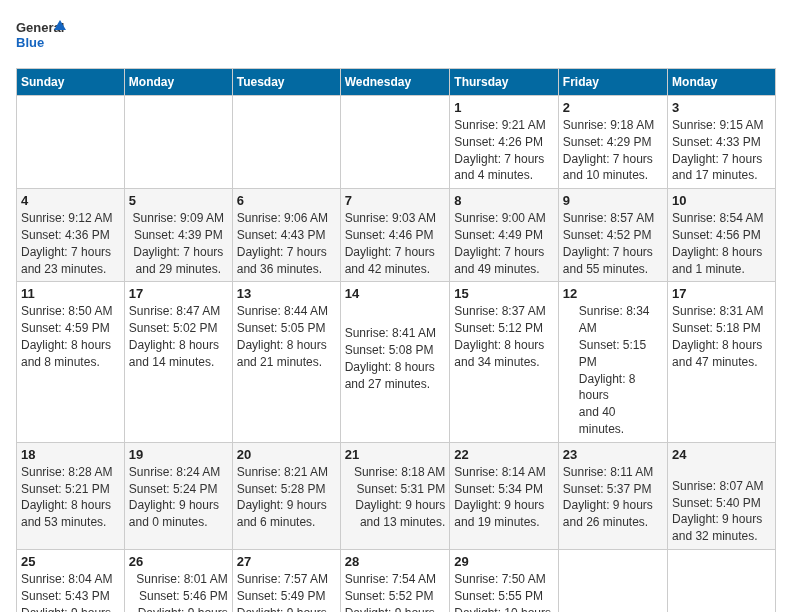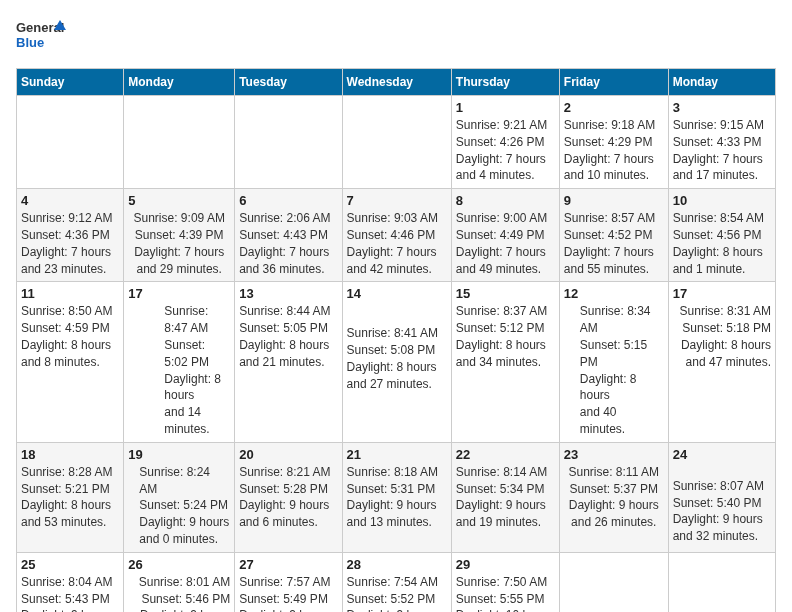--- a/index.html
+++ b/index.html
@@ -140,21 +140,21 @@
         </td>
         <td>
           <div class="day-number">5</div>
           <div class="day-info" style="white-space: pre-line; text-align: center;">Sunrise: 9:09 AM
 Sunset: 4:39 PM
 Daylight: 7 hours
 and 29 minutes.</div>
         </td>
         <td>
           <div class="day-number">6</div>
-          <div class="day-info" style="white-space: pre-line;">Sunrise: 2:06 AM
+          <div class="day-info" style="white-space: pre-line;">Sunrise: 9:06 AM
 Sunset: 4:43 PM
 Daylight: 7 hours
 and 36 minutes.</div>
         </td>
         <td>
           <div class="day-number">7</div>
           <div class="day-info" style="white-space: pre-line;">Sunrise: 9:03 AM
 Sunset: 4:46 PM
 Daylight: 7 hours
 and 42 minutes.</div>
@@ -184,21 +184,21 @@
       <tr>
         <td>
           <div class="day-number">11</div>
           <div class="day-info" style="white-space: pre-line;">Sunrise: 8:50 AM
 Sunset: 4:59 PM
 Daylight: 8 hours
 and 8 minutes.</div>
         </td>
         <td>
           <div class="day-number">17</div>
-          <div class="day-info" style="white-space: pre-line; margin-left: 36px;">Sunrise: 8:47 AM
+          <div class="day-info" style="white-space: pre-line;">Sunrise: 8:47 AM
 Sunset: 5:02 PM
 Daylight: 8 hours
 and 14 minutes.</div>
         </td>
         <td>
           <div class="day-number">13</div>
           <div class="day-info" style="white-space: pre-line;">Sunrise: 8:44 AM
 Sunset: 5:05 PM
 Daylight: 8 hours
 and 21 minutes.</div>
@@ -219,65 +219,65 @@
         </td>
         <td>
           <div class="day-number">12</div>
           <div class="day-info" style="white-space: pre-line; margin-left: 16px;">Sunrise: 8:34 AM
 Sunset: 5:15 PM
 Daylight: 8 hours
 and 40 minutes.</div>
         </td>
         <td>
           <div class="day-number">17</div>
-          <div class="day-info" style="white-space: pre-line; text-align: right;">Sunrise: 8:31 AM
+          <div class="day-info" style="white-space: pre-line;">Sunrise: 8:31 AM
 Sunset: 5:18 PM
 Daylight: 8 hours
 and 47 minutes.</div>
         </td>
       </tr>
       <tr>
         <td>
           <div class="day-number">18</div>
           <div class="day-info" style="white-space: pre-line;">Sunrise: 8:28 AM
 Sunset: 5:21 PM
 Daylight: 8 hours
 and 53 minutes.</div>
         </td>
         <td>
           <div class="day-number">19</div>
-          <div class="day-info" style="white-space: pre-line; margin-left: 11px;">Sunrise: 8:24 AM
+          <div class="day-info" style="white-space: pre-line;">Sunrise: 8:24 AM
 Sunset: 5:24 PM
 Daylight: 9 hours
 and 0 minutes.</div>
         </td>
         <td>
           <div class="day-number">20</div>
           <div class="day-info" style="white-space: pre-line;">Sunrise: 8:21 AM
 Sunset: 5:28 PM
 Daylight: 9 hours
 and 6 minutes.</div>
         </td>
         <td>
           <div class="day-number">21</div>
-          <div class="day-info" style="white-space: pre-line;">Sunrise: 8:18 AM
+          <div class="day-info" style="white-space: pre-line; text-align: right;">Sunrise: 8:18 AM
 Sunset: 5:31 PM
 Daylight: 9 hours
 and 13 minutes.</div>
         </td>
         <td>
           <div class="day-number">22</div>
           <div class="day-info" style="white-space: pre-line;">Sunrise: 8:14 AM
 Sunset: 5:34 PM
 Daylight: 9 hours
 and 19 minutes.</div>
         </td>
         <td>
           <div class="day-number">23</div>
-          <div class="day-info" style="white-space: pre-line; text-align: center;">Sunrise: 8:11 AM
+          <div class="day-info" style="white-space: pre-line;">Sunrise: 8:11 AM
 Sunset: 5:37 PM
 Daylight: 9 hours
 and 26 minutes.</div>
         </td>
         <td>
           <div class="day-number">24</div>
           <div class="day-info" style="white-space: pre-line; margin-top: 16px;">Sunrise: 8:07 AM
 Sunset: 5:40 PM
 Daylight: 9 hours
 and 32 minutes.</div>

